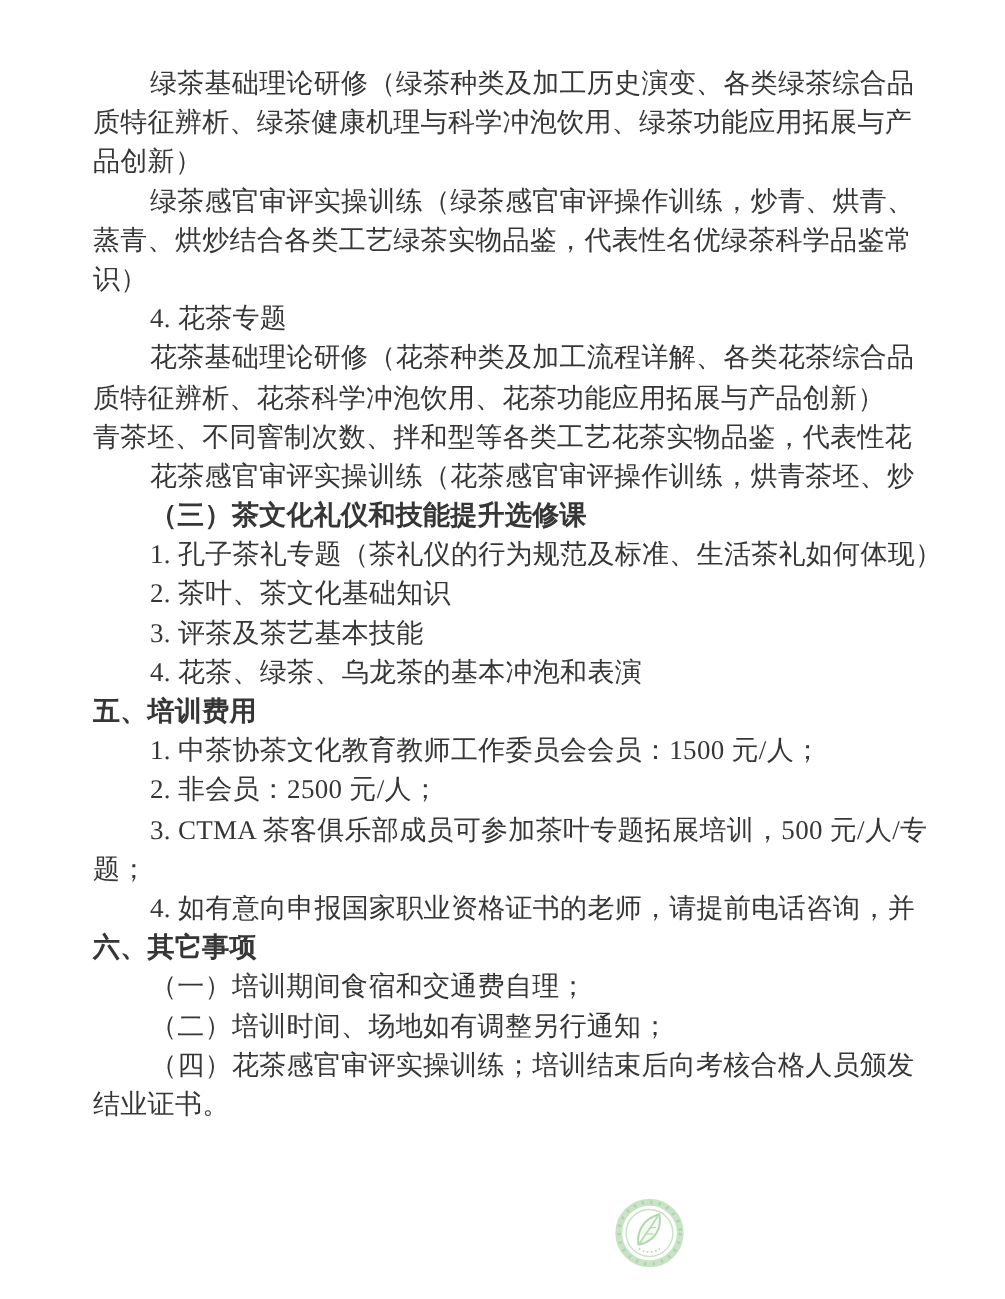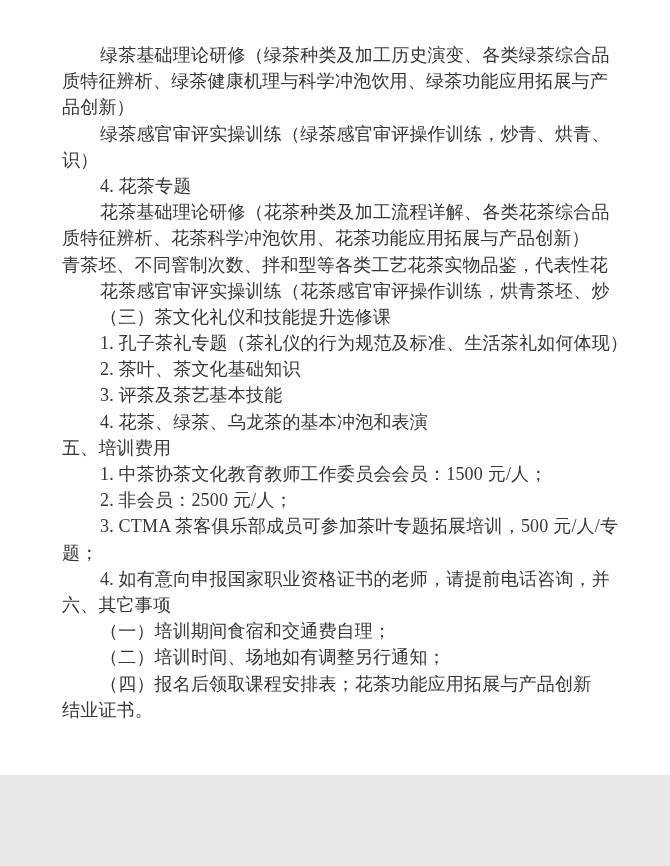--- a/index.html
+++ b/index.html
@@ -11,83 +11,84 @@
     --page-bg: #ffffff;
   }
   * { margin: 0; padding: 0; box-sizing: border-box; }
   html, body {
     background: #e8e8e8;
     font-family: "Liberation Serif", "DejaVu Serif", serif;
   }
   .page {
     position: relative;
     width: 670px;
-    height: 775px;
+    height: 866px;
     background: var(--page-bg);
     overflow: hidden;
     margin: 0 auto;
   }
   .doc-body {
     position: absolute;
     left: 62px;
     top: 42px;
     width: 548px;
     color: var(--text-color);
   }
   .line {
     height: 26.2px;
     line-height: 26.2px;
     font-size: 18px;
     letter-spacing: 0.2px;
     white-space: nowrap;
     font-family: "Liberation Serif", "DejaVu Serif", serif;
   }
   .line.indent { padding-left: 38px; }
-  .line.bold { font-weight: normal; }
+  .line.bold { font-weight: bold; }
   .watermark {
     position: absolute;
     left: 409px;
     top: 798px;
     width: 48px;
     height: 48px;
     opacity: 0.9;
   }
   .watermark svg { width: 100%; height: 100%; display: block; }
 </style>
 </head>
 <body>
 
 <div class="page">
 
   <div class="doc-body" id="doc-body">
       <div class="line indent">绿茶基础理论研修（绿茶种类及加工历史演变、各类绿茶综合品</div>
       <div class="line">质特征辨析、绿茶健康机理与科学冲泡饮用、绿茶功能应用拓展与产</div>
       <div class="line">品创新）</div>
       <div class="line indent">绿茶感官审评实操训练（绿茶感官审评操作训练，炒青、烘青、</div>
+      <div class="line">蒸青、烘炒结合各类工艺绿茶实物品鉴，代表性名优绿茶科学品鉴常</div>
       <div class="line">识）</div>
       <div class="line indent">4. 花茶专题</div>
       <div class="line indent">花茶基础理论研修（花茶种类及加工流程详解、各类花茶综合品</div>
       <div class="line">质特征辨析、花茶科学冲泡饮用、花茶功能应用拓展与产品创新）</div>
       <div class="line">青茶坯、不同窨制次数、拌和型等各类工艺花茶实物品鉴，代表性花</div>
       <div class="line indent">花茶感官审评实操训练（花茶感官审评操作训练，烘青茶坯、炒</div>
       <div class="line indent bold">（三）茶文化礼仪和技能提升选修课</div>
       <div class="line indent">1. 孔子茶礼专题（茶礼仪的行为规范及标准、生活茶礼如何体现）</div>
       <div class="line indent">2. 茶叶、茶文化基础知识</div>
       <div class="line indent">3. 评茶及茶艺基本技能</div>
       <div class="line indent">4. 花茶、绿茶、乌龙茶的基本冲泡和表演</div>
       <div class="line bold">五、培训费用</div>
       <div class="line indent">1. 中茶协茶文化教育教师工作委员会会员：1500 元/人；</div>
       <div class="line indent">2. 非会员：2500 元/人；</div>
       <div class="line indent">3. CTMA 茶客俱乐部成员可参加茶叶专题拓展培训，500 元/人/专</div>
       <div class="line">题；</div>
       <div class="line indent">4. 如有意向申报国家职业资格证书的老师，请提前电话咨询，并</div>
       <div class="line bold">六、其它事项</div>
       <div class="line indent">（一）培训期间食宿和交通费自理；</div>
       <div class="line indent">（二）培训时间、场地如有调整另行通知；</div>
-      <div class="line indent">（四）报名后领取课程安排表；花茶功能应用拓展与产品创新</div>
+      <div class="line indent">（四）花茶感官审评实操训练；培训结束后向考核合格人员颁发</div>
       <div class="line">结业证书。</div>
     </div>
 
   <div class="watermark">
     <svg viewBox="0 0 48 48" xmlns="http://www.w3.org/2000/svg">
 
       <circle cx="24" cy="24" r="20.5" fill="none" style="stroke:var(--ring-color)" stroke-width="4.6"></circle>
 
       <circle cx="24" cy="24" r="20.5" fill="none" style="stroke:var(--ring-mark-color)" stroke-width="2.4" stroke-dasharray="1.6 4.1"></circle>
 

